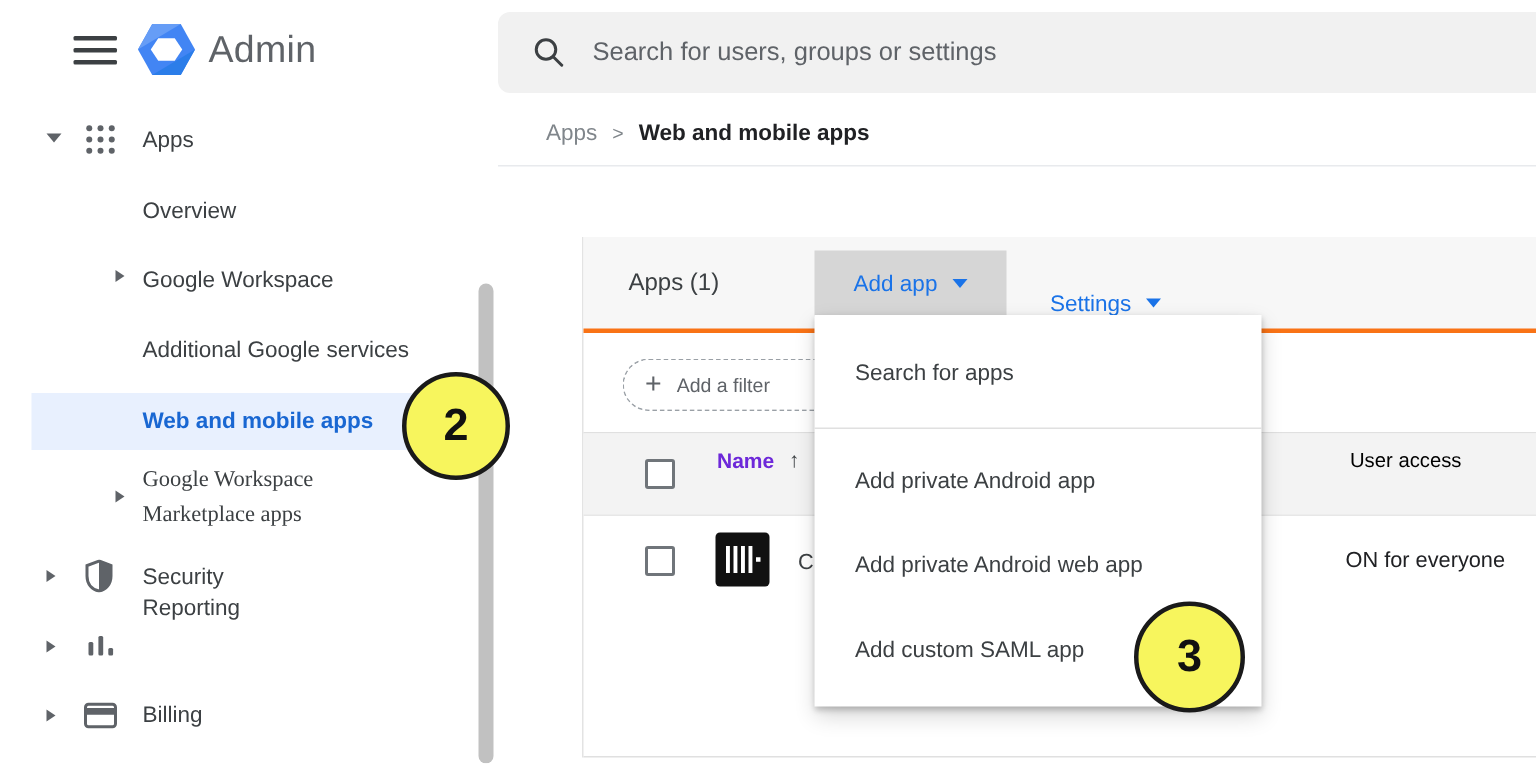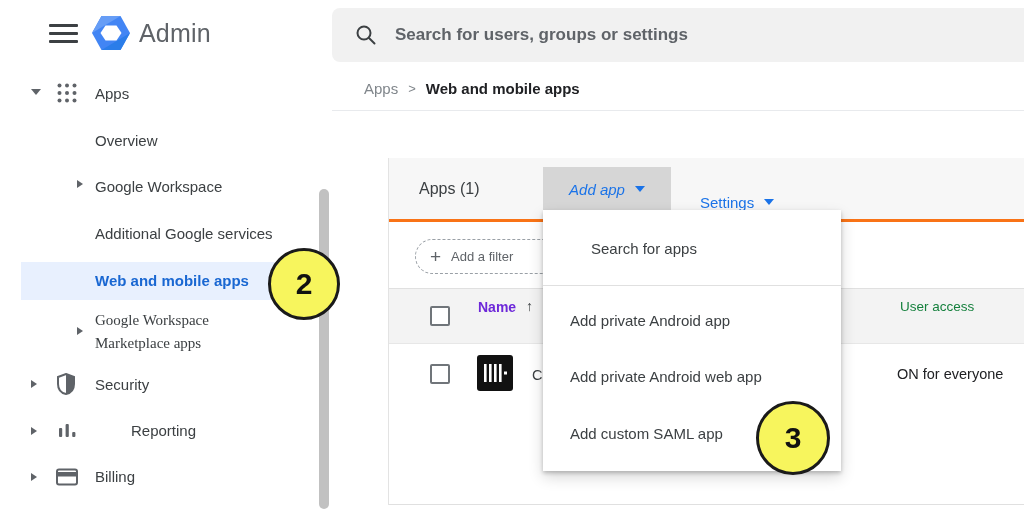--- a/index.html
+++ b/index.html
@@ -14,21 +14,21 @@
   
   .hamburger { left:49px; top:24px; width:29px; height:20px; cursor:pointer; }
   .hamburger div { width:29px; height:3px; background:#3c4043; border-radius:1px; position:absolute; }
   .hamburger div:nth-child(1){ top:0; } .hamburger div:nth-child(2){ top:8px; } .hamburger div:nth-child(3){ top:16px; }
 
   .logo { left:91px; top:13px; width:180px; height:40px; display:flex; align-items:center; gap:8px; }
   .logo-title { font-size:25px; color:#5f6368; letter-spacing:.2px; }
 
   .search-bar { left:332px; top:8px; width:692px; height:54px; background:#f1f1f1; border-radius:8px 0 0 8px; display:flex; align-items:center; }
   .search-bar svg { margin-left:23px; flex:none; }
-  .search-input { flex:1; margin-left:18px; border:none; outline:none; background:transparent; font-family:"Liberation Sans",sans-serif; font-size:17px; color:#5f6368;font-weight:bold; }
+  .search-input { flex:1; margin-left:18px; border:none; outline:none; background:transparent; font-family:"Liberation Sans",sans-serif; font-size:17px; color:#5f6368; }
   .search-input::placeholder { color:#5f6368; opacity:1; }
 
   
   .breadcrumb { left:364px; top:80px; display:flex; align-items:center; gap:10px; font-size:15px; }
   .bc-parent { color:#80868b; cursor:pointer; }
   .bc-sep { color:#80868b; font-size:13px; }
   .bc-current { color:#202124; font-weight:700; }
   .bc-divider { left:332px; top:110px; width:692px; height:1px; background:#e8eaed; }
 
   
@@ -37,36 +37,36 @@
   .caret-right { width:0; height:0; border-top:4px solid transparent; border-bottom:4px solid transparent; border-left:6px solid #5f6368; cursor:pointer; }
   .sel-band { left:21px; top:262px; width:296px; height:38px; background:#e8f0fe; }
   .sel-label { position:absolute; left:74px; top:0; line-height:38px; font-size:15px; font-weight:700; color:#1967d2; cursor:pointer; }
   .two-line { line-height:23px; width:170px; white-space:normal;font-family:Liberation Serif, serif; }
   .scrollbar { left:319px; top:189px; width:10px; height:320px; background:#c1c1c1; border-radius:5px; z-index:2; cursor:grab; }
 
   
   .panel-border { left:388px; top:158px; width:1px; height:347px; background:#e3e3e3; }
   .toolbar { left:389px; top:158px; width:635px; height:64px; background:#f7f7f7; border-bottom:3px solid #f97316; }
   .toolbar-title { position:absolute; left:30px; top:22px; font-size:16px; color:#3c4043; }
-  .addapp-btn { left:543px; top:167px; width:128px; height:44px; background:#d6d6d6; display:flex; align-items:center; justify-content:center; gap:10px; cursor:pointer;font-style:italic; }
+  .addapp-btn { left:543px; top:167px; width:128px; height:44px; background:#d6d6d6; display:flex; align-items:center; justify-content:center; gap:10px; cursor:pointer; }
   .btn-label { font-size:15px; color:#1a73e8; }
   .caret-blue { width:0; height:0; border-left:5px solid transparent; border-right:5px solid transparent; border-top:6px solid #1a73e8; }
   .settings-btn { left:700px; top:180px; height:44px; display:flex; align-items:center; gap:10px; cursor:pointer;justify-content:center; }
 
   .filter-chip { left:415px; top:239px; width:170px; height:35px; border:1px dashed #9aa0a6; border-radius:18px; display:flex; align-items:center; padding-left:14px; gap:10px; z-index:1; background:#fff; cursor:pointer; }
   .chip-plus { font-size:19px; color:#5f6368; font-weight:400; }
   .chip-label { font-size:13px; color:#5f6368; white-space:nowrap; }
 
   .row-divider { height:1px; background:#e0e0e0; }
 
   .thead { left:389px; top:289px; width:635px; height:55px; background:#f3f3f3; border-bottom:1px solid #e7e7e7; }
   .checkbox { width:20px; height:20px; border:2px solid #70757a; border-radius:2px; background:#fff; cursor:pointer; }
   .th-name { position:absolute; left:89px; top:10px; font-size:14px; font-weight:700; color:#6d28d9; }
   .th-arrow { position:absolute; left:137px; top:9px; font-size:14px; color:#3c4043; }
-  .th-access { position:absolute; left:511px; top:10px; font-size:13.5px; font-weight:500; color:#15803d; }
+  .th-access { position:absolute; left:511px; top:10px; font-size:13.5px; font-weight:500; color:#000000; }
 
   .app-icon { left:477px; top:355px; width:36px; height:36px; background:#111; border-radius:3px; }
   .cell-name { left:532px; top:367px; font-size:14.5px; color:#3c4043; }
   .cell-access { left:897px; top:366px; font-size:14.5px; color:#202124; }
 
   
   .menu { left:543px; top:210px; width:298px; height:261px; background:#fff; z-index:10;
           box-shadow:0 2px 4px rgba(0,0,0,.22), 0 6px 14px rgba(0,0,0,.16); }
   .menu-item { position:absolute; left:27px; height:22px; font-size:15px; color:#3c4043; cursor:pointer; white-space:nowrap; }
   .menu-divider { position:absolute; left:0; top:75px; width:100%; height:1px; background:#e0e0e0; }
@@ -152,21 +152,21 @@
   <span class="abs side-label" style="left:95px; top:376px;">Security</span>
 
   <div class="abs caret-right" style="left:31px; top:427px;"></div>
   <svg class="abs" style="left:58px; top:421px;" width="19" height="19" viewBox="0 0 19 19">
     <g fill="#5f6368">
       <rect x="1" y="7" width="3.2" height="9" rx="1"></rect>
       <rect x="7.6" y="3" width="3.2" height="13" rx="1"></rect>
       <rect x="14.2" y="11" width="3.2" height="5" rx="1"></rect>
     </g>
   </svg>
-  <span class="abs side-label" style="left:95px; top:422px;margin-left:36px;">Reporting</span>
+  <span class="abs side-label" style="left:95px; top:397px;">Reporting</span>
 
   <div class="abs caret-right" style="left:31px; top:473px;"></div>
   <svg class="abs" style="left:56px; top:468px;" width="22" height="18" viewBox="0 0 22 18">
     <rect x="1" y="1.5" width="20" height="15" rx="2" fill="none" stroke="#5f6368" stroke-width="2"></rect>
     <rect x="1" y="4" width="20" height="4.5" fill="#5f6368"></rect>
   </svg>
   <span class="abs side-label" style="left:95px; top:468px;">Billing</span>
 
   <div class="abs scrollbar"></div>
 
@@ -209,21 +209,21 @@
         <rect x="22" y="9" width="2.6" height="18"></rect>
         <rect x="27" y="16.5" width="3" height="3"></rect>
       </g>
     </svg>
   </div>
   <span class="abs cell-name">C</span>
   <span class="abs cell-access">ON for everyone</span>
   <div class="abs row-divider" style="left:389px; top:504px; width:635px;"></div>
 
   <div class="abs menu">
-    <div class="menu-item" style="top:30px;margin-left:21px;">Search for apps</div>
+    <div class="menu-item" style="top:30px;">Search for apps</div>
     <div class="menu-divider"></div>
     <div class="menu-item" style="top:102px;">Add private Android app</div>
     <div class="menu-item" style="top:158px;">Add private Android web app</div>
     <div class="menu-item" style="top:215px;">Add custom SAML app</div>
   </div>
 
   <div class="abs callout callout-2">
     <span>2</span>
   </div>
   <div class="abs callout callout-3">

